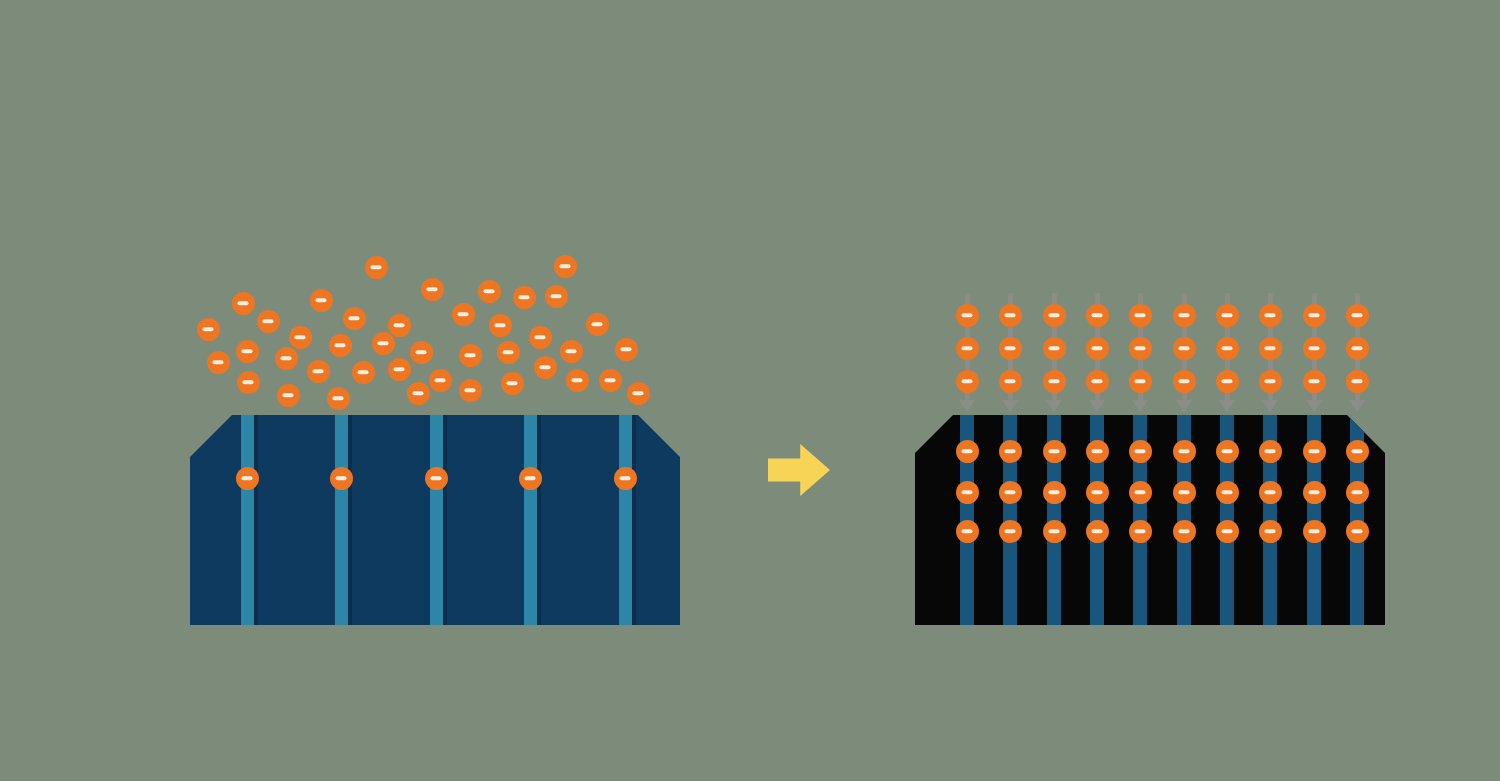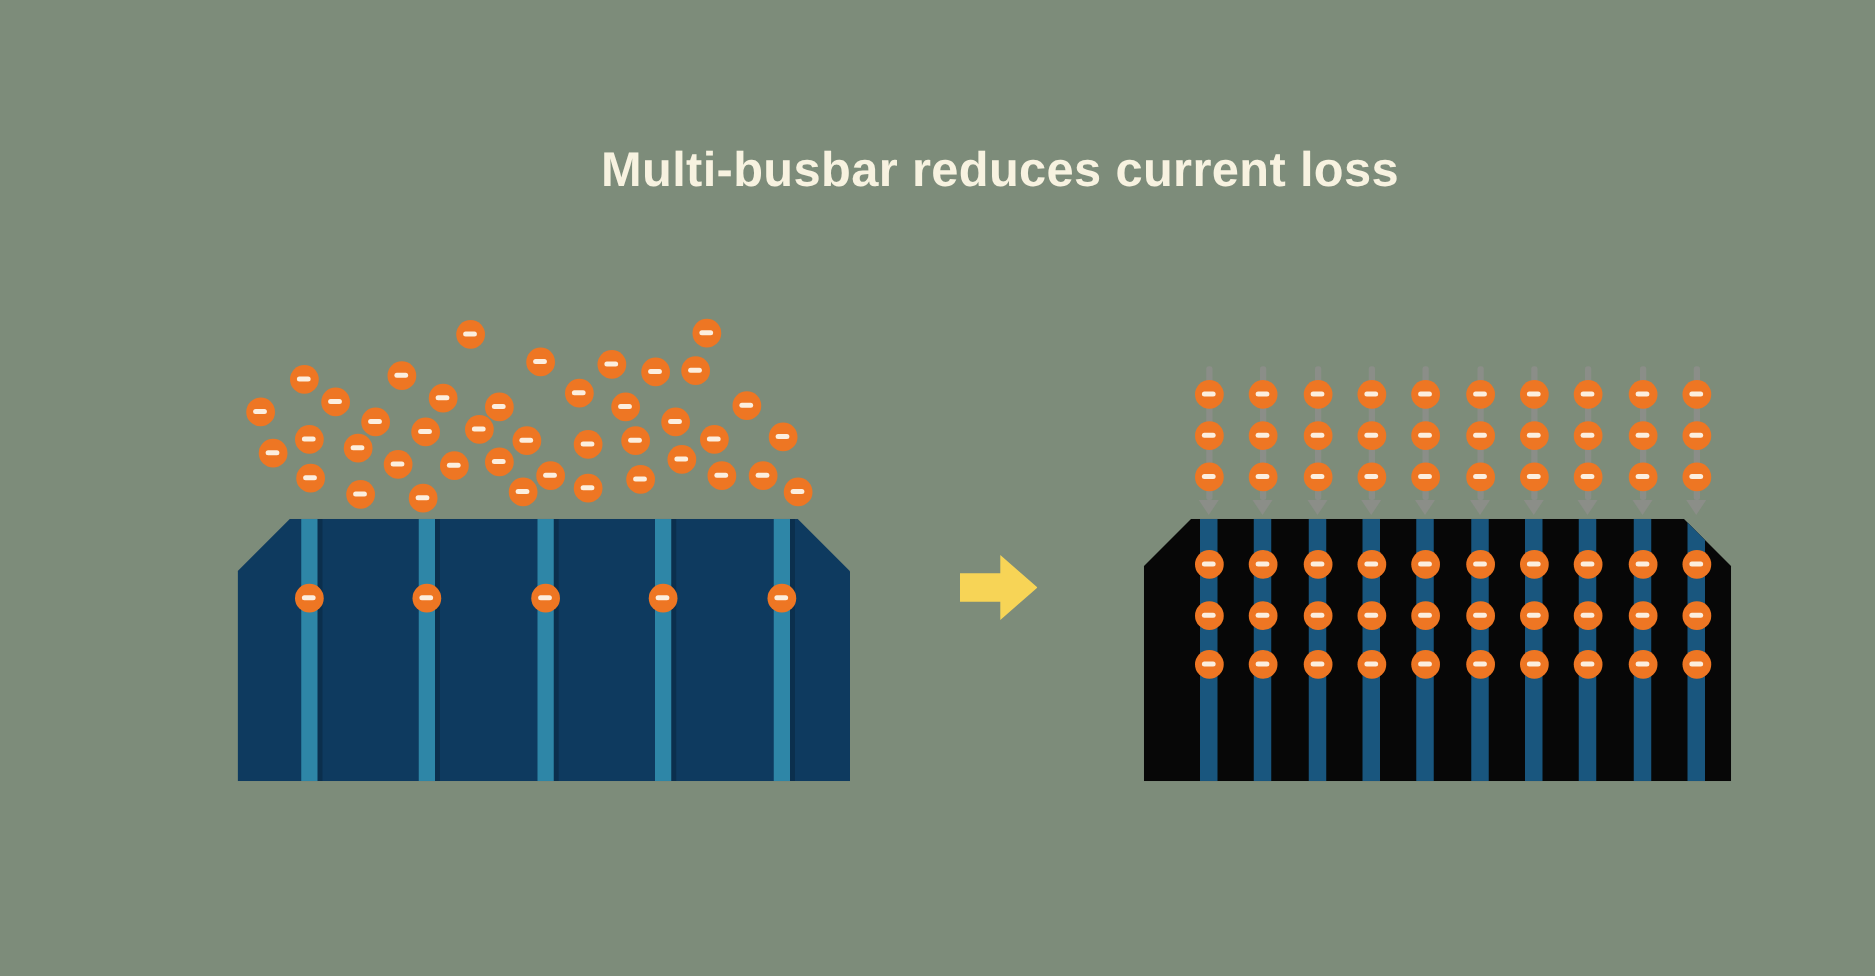--- a/index.html
+++ b/index.html
@@ -52,21 +52,20 @@
   .transition-arrow{
     position:absolute;
     background:var(--transition-arrow,#f7d456);
     clip-path:polygon(0 28%,52% 28%,52% 0,100% 50%,52% 100%,52% 72%,0 72%);
   }
 </style>
 </head>
 <body>
 
 <div class="canvas">
-  <h1 class="title">Multi-busbar reduces current loss</h1>
   <div id="left-cell" class="cell" style="left: 190px; top: 415px; width: 490px; height: 210px; clip-path: polygon(0px 42px, 42px 0px, calc(100% - 42px) 0px, 100% 42px, 100% 100%, 0px 100%);">
       <div class="busbar" style="left: 50.5px; top: 0px; width: 13px; height: 210px; background: var(--left-busbar-fill);"></div>
       <div class="busbar" style="left: 144.5px; top: 0px; width: 13px; height: 210px; background: var(--left-busbar-fill);"></div>
       <div class="busbar" style="left: 239.5px; top: 0px; width: 13px; height: 210px; background: var(--left-busbar-fill);"></div>
       <div class="busbar" style="left: 333.5px; top: 0px; width: 13px; height: 210px; background: var(--left-busbar-fill);"></div>
       <div class="busbar" style="left: 428.5px; top: 0px; width: 13px; height: 210px; background: var(--left-busbar-fill);"></div>
     </div>
   <div id="right-cell" class="cell" style="left: 915px; top: 415px; width: 470px; height: 210px; clip-path: polygon(0px 38px, 38px 0px, calc(100% - 38px) 0px, 100% 38px, 100% 100%, 0px 100%);">
       <div class="busbar" style="left: 45px; top: 0px; width: 14px; height: 210px; background: var(--right-busbar-fill);"></div>
       <div class="busbar" style="left: 88px; top: 0px; width: 14px; height: 210px; background: var(--right-busbar-fill);"></div>

